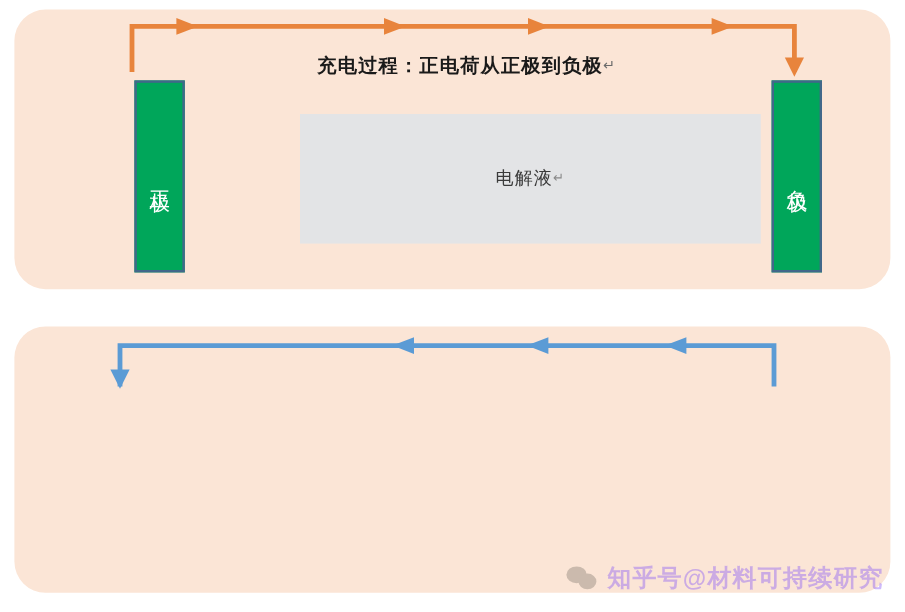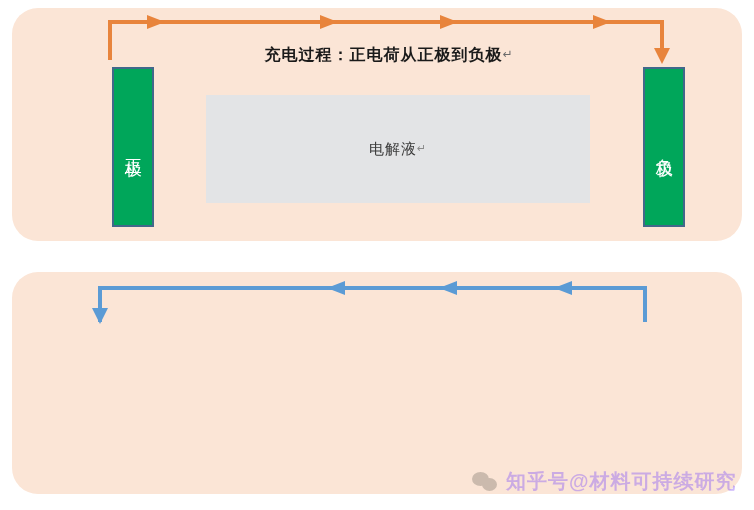--- a/index.html
+++ b/index.html
@@ -38,20 +38,21 @@
     left: 12px;
     top: 272px;
     width: 730px;
     height: 222px;
   }
 
   
   .electrolyte {
     position: absolute;
     background: #e3e4e6;
+    margin-left: 44px;
   }
   .electrolyte-charge {
     left: 194px;
     top: 87px;
     width: 384px;
     height: 108px;
   }
   .electrolyte-label {
     position: absolute;
     left: 0;

